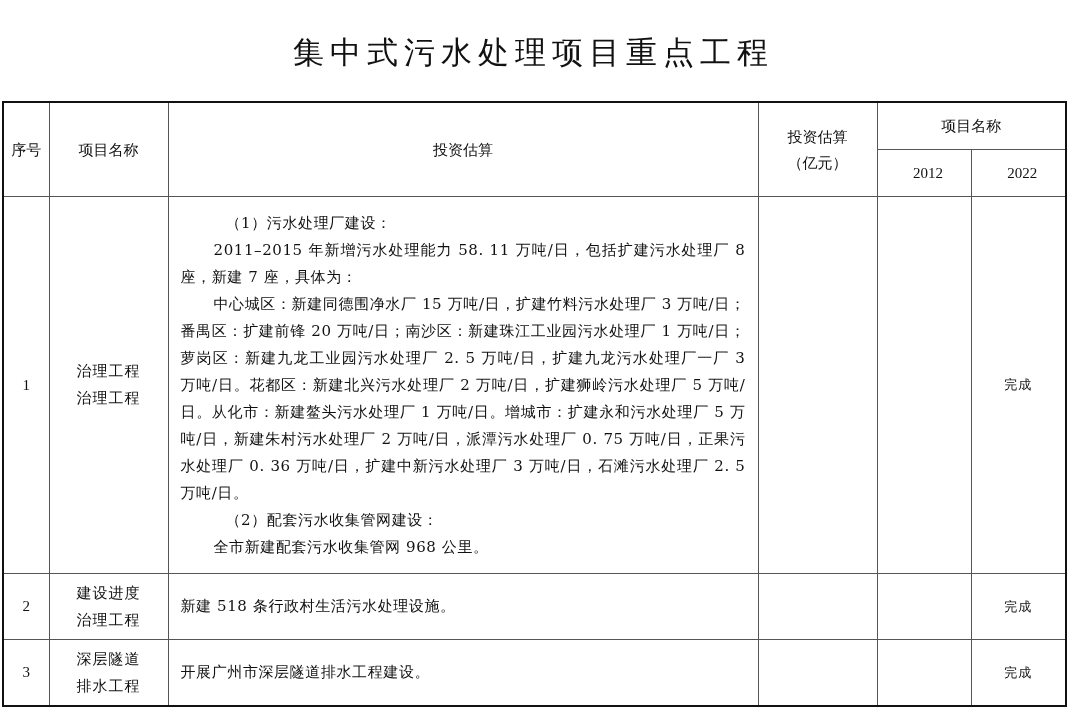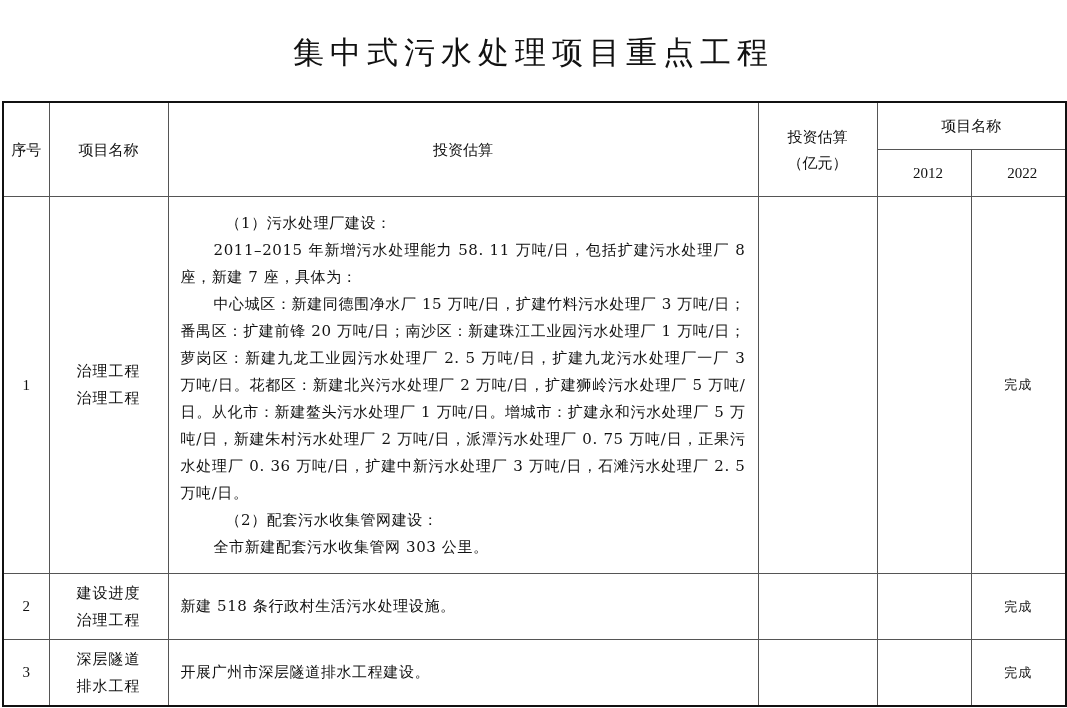--- a/index.html
+++ b/index.html
@@ -119,21 +119,21 @@
       <td class="idx">1</td>
       <td class="name">
         <div>治理工程</div>
         <div>治理工程</div>
       </td>
       <td class="content">
         <p class="indent" style="text-indent:3em">（1）污水处理厂建设：</p>
         <p class="indent">2011–2015 年新增污水处理能力 58. 11 万吨/日，包括扩建污水处理厂 8 座，新建 7 座，具体为：</p>
         <p class="indent">中心城区：新建同德围净水厂 15 万吨/日，扩建竹料污水处理厂 3 万吨/日；番禺区：扩建前锋 20 万吨/日；南沙区：新建珠江工业园污水处理厂 1 万吨/日；萝岗区：新建九龙工业园污水处理厂 2. 5 万吨/日，扩建九龙污水处理厂一厂 3 万吨/日。花都区：新建北兴污水处理厂 2 万吨/日，扩建狮岭污水处理厂 5 万吨/日。从化市：新建鳌头污水处理厂 1 万吨/日。增城市：扩建永和污水处理厂 5 万吨/日，新建朱村污水处理厂 2 万吨/日，派潭污水处理厂 0. 75 万吨/日，正果污水处理厂 0. 36 万吨/日，扩建中新污水处理厂 3 万吨/日，石滩污水处理厂 2. 5 万吨/日。</p>
         <p class="indent" style="text-indent:3em">（2）配套污水收集管网建设：</p>
-        <p class="indent">全市新建配套污水收集管网 303 公里。</p>
+        <p class="indent">全市新建配套污水收集管网 968 公里。</p>
       </td>
       <td></td>
       <td></td>
       <td class="status">完成</td>
     </tr>
     <tr class="r2">
       <td class="idx">2</td>
       <td class="name">
         <div>建设进度</div>
         <div>治理工程</div>

